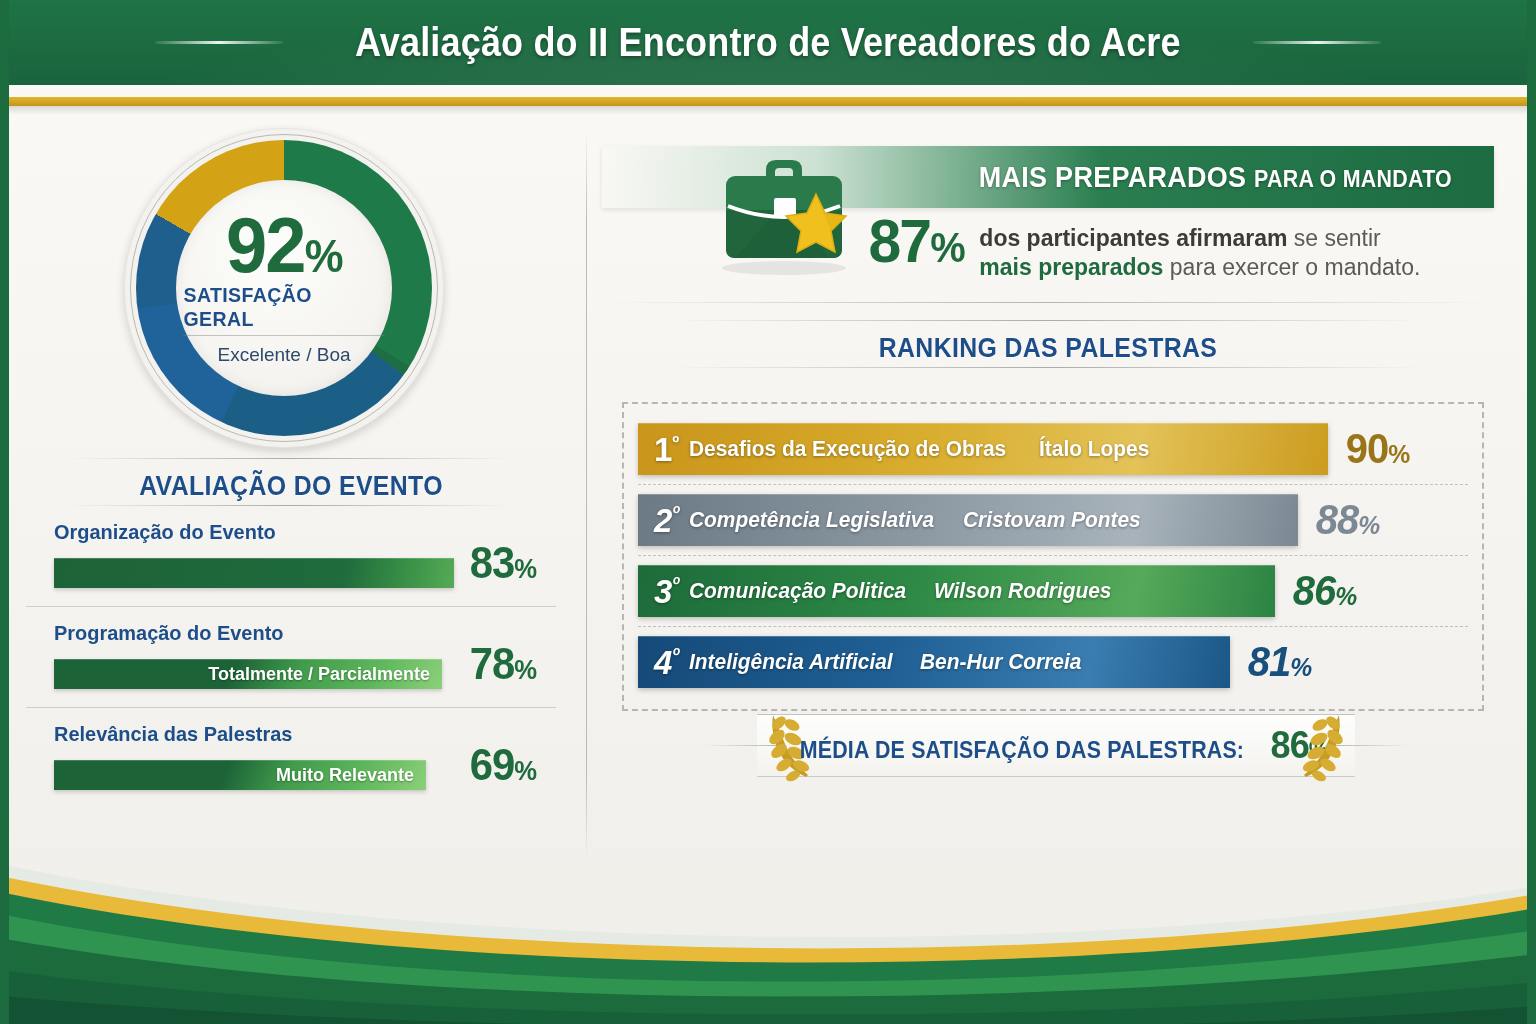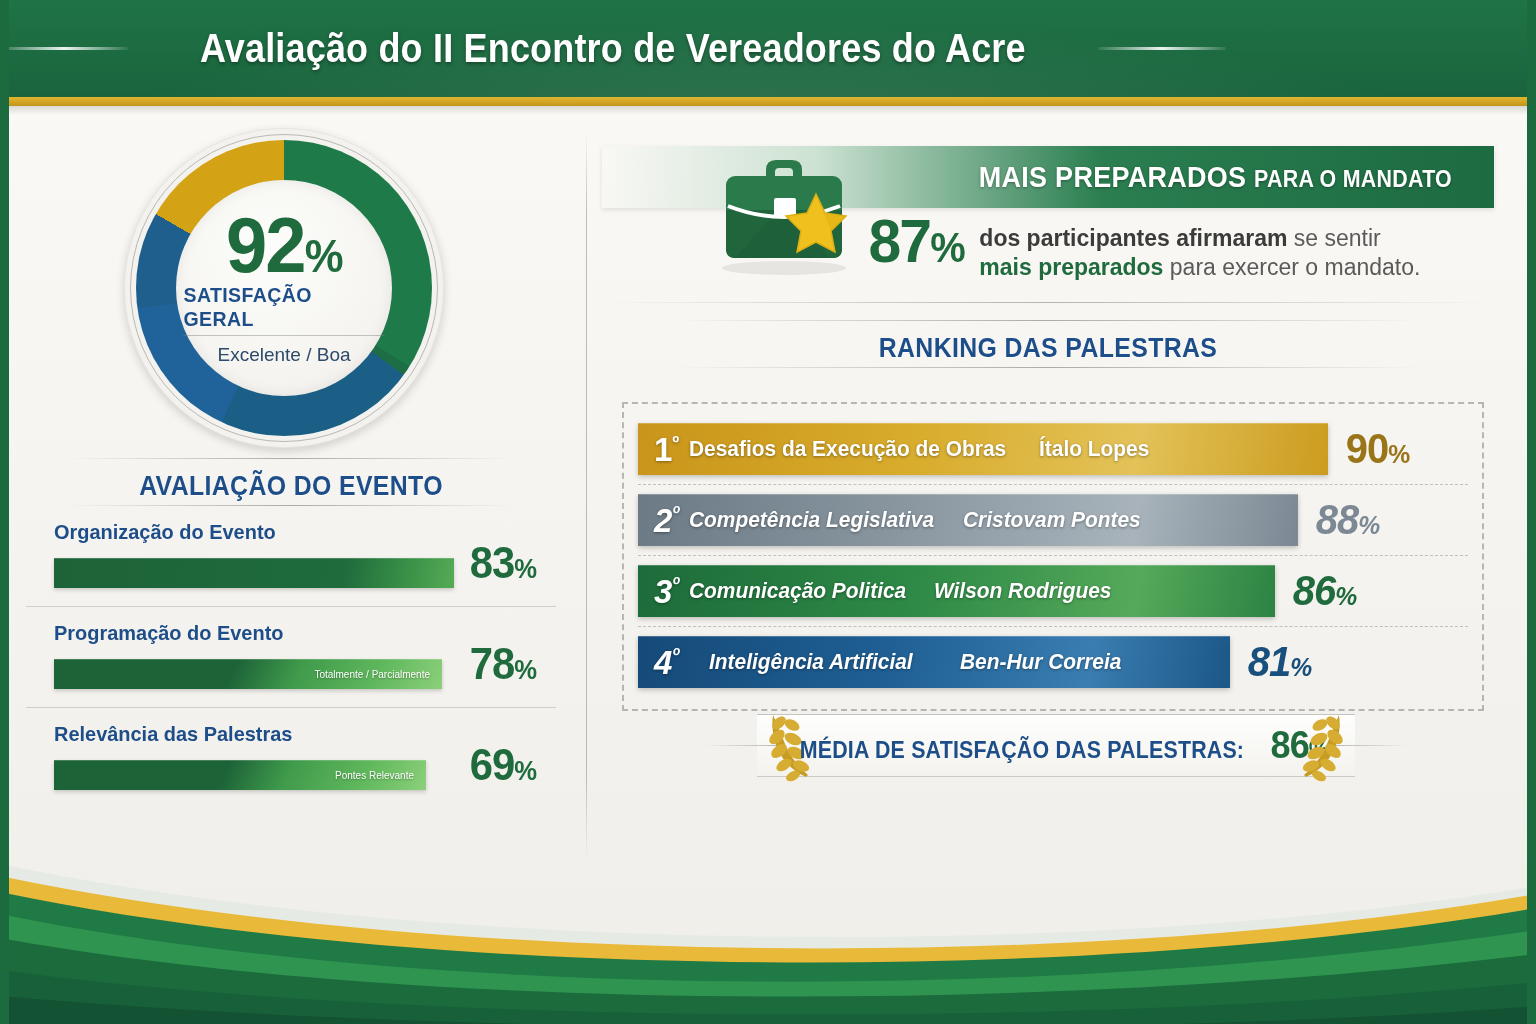--- a/index.html
+++ b/index.html
@@ -31,26 +31,27 @@
     background-color: #1b6b3f;
     z-index: 7;
   }
   .edge-stripe-left { left: 0; }
   .edge-stripe-right { right: 0; }
 
   
   .header {
     position: absolute;
     left: 0; right: 0; top: 0;
-    height: 97px;
+    height: 85px;
     background:
       radial-gradient(ellipse at 50% 130%, rgba(255,255,255,0.10) 0%, rgba(255,255,255,0) 60%),
       linear-gradient(180deg, #1f7347 0%, #1d6c42 45%, #1a643d 100%);
     display: flex;
     align-items: center;
+    justify-content: center;
     z-index: 6;
   }
   .header-rule {
     width: 128px;
     height: 3px;
     background: linear-gradient(90deg, rgba(255,255,255,0.08), rgba(255,255,255,0.92), rgba(255,255,255,0.08));
     border-radius: 2px;
   }
   .header-title {
     color: #ffffff;
@@ -230,22 +231,22 @@
     box-shadow: 0 2px 4px rgba(0,0,0,0.18), inset 0 1px 0 rgba(255,255,255,0.18);
   }
   .metric-fill.solid {
     background: linear-gradient(100deg, #1d6338 0%, #1f6b3c 72%, #3a9147 88%, #55ab55 100%);
   }
   .metric-caption {
     position: absolute;
     right: 12px; top: 50%;
     transform: translateY(-50%);
     color: #ffffff;
-    font-size: 10px;
-    font-weight: normal;
+    font-size: 18px;
+    font-weight: bold;
     white-space: nowrap;
     text-shadow: 0 1px 2px rgba(0,0,0,0.35);
   }
   .metric-pct {
     color: #1f6b3d;
     font-size: 44px;
     font-weight: bold;
     margin-left: 14px;
     line-height: 1;
     letter-spacing: -1px;
@@ -347,21 +348,21 @@
     position: relative;
     height: 52px;
     display: flex;
     align-items: center;
     padding-left: 16px;
     box-shadow: 0 2px 5px rgba(0,0,0,0.22), inset 0 1px 0 rgba(255,255,255,0.22);
   }
   .rank-bar.gold   { background: linear-gradient(100deg, #c9951a 0%, #d8ac2c 40%, #e3c258 72%, #cb9c1f 100%); }
   .rank-bar.silver { background: linear-gradient(100deg, #6b7a85 0%, #8b98a2 42%, #a8b3bb 75%, #7b8893 100%); }
   .rank-bar.green  { background: linear-gradient(100deg, #1d6b3a 0%, #2e8a46 44%, #55a95a 78%, #2c8343 100%); }
-  .rank-bar.blue   { background: linear-gradient(100deg, #154a78 0%, #1f5f94 42%, #3a7db0 76%, #1b5787 100%); gap: 20px; }
+  .rank-bar.blue   { background: linear-gradient(100deg, #154a78 0%, #1f5f94 42%, #3a7db0 76%, #1b5787 100%); }
 
   .rank-pos {
     color: #ffffff;
     font-size: 33px;
     font-weight: bold;
     line-height: 1;
     margin-right: 10px;
     white-space: nowrap;
     text-shadow: 0 1px 3px rgba(0,0,0,0.38);
   }
@@ -523,21 +524,21 @@
             </div>
             <div class="metric-pct"><span>78</span><span class="pct">%</span></div>
           </div>
         </div>
 
         <div class="metric">
           <div class="metric-name">Relevância das Palestras</div>
           <div class="metric-row">
             <div class="metric-track">
               <div class="metric-fill" style="width:93%">
-                <span class="metric-caption">Pontes Relevante</span>
+                <span class="metric-caption">Muito Relevante</span>
               </div>
             </div>
             <div class="metric-pct"><span>69</span><span class="pct">%</span></div>
           </div>
         </div>
       </div>
     </div>
 
     <div class="right-col">
 

